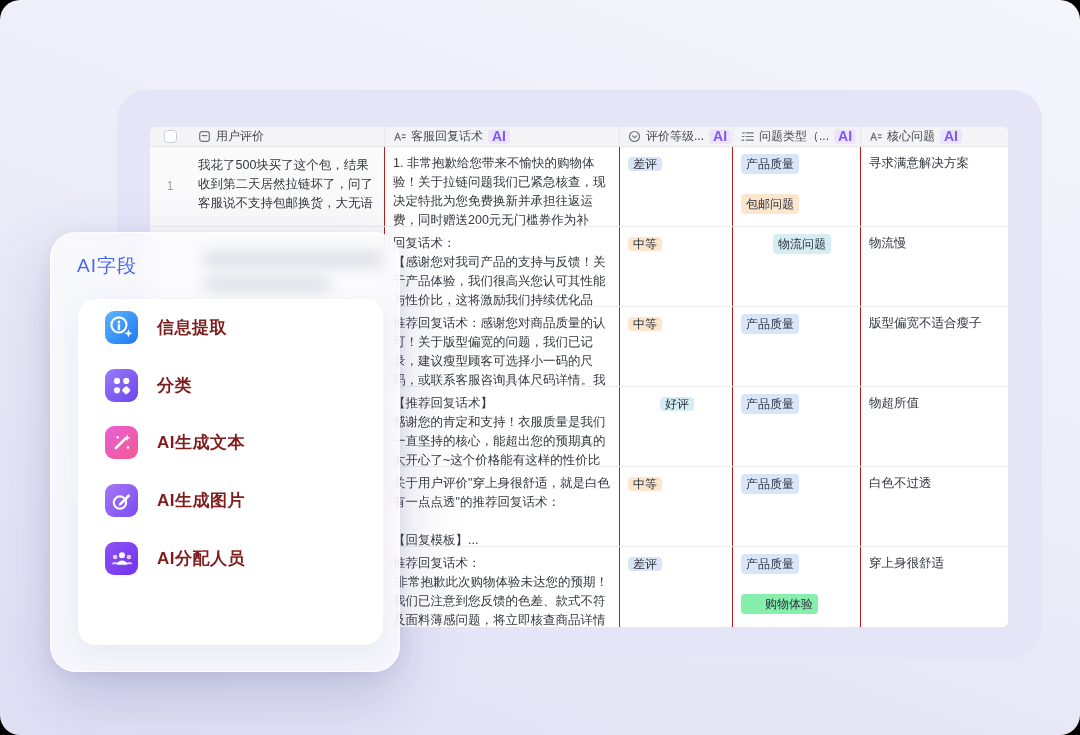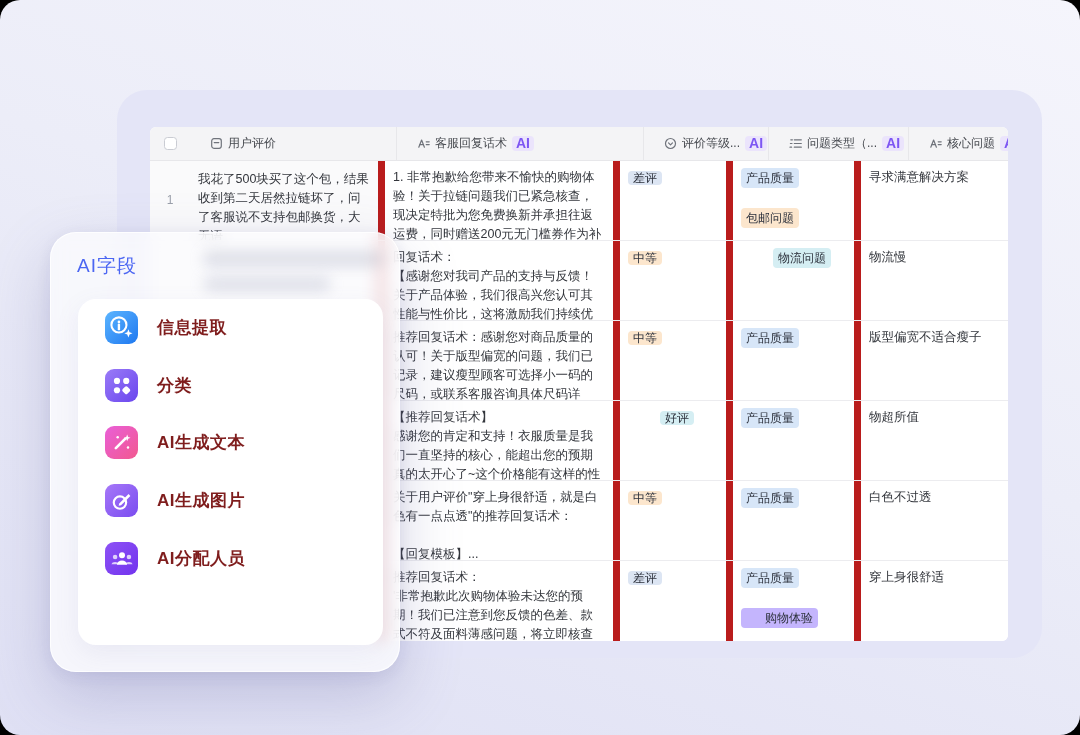--- a/index.html
+++ b/index.html
@@ -11,50 +11,50 @@
 
   
   .card { position:absolute; left:117px; top:90px; width:925px; height:568px;
     border-radius:30px; background:#e4e5f7; }
 
   
   .table { position:absolute; left:150px; top:127px; width:858px;
     border-radius:6px; overflow:hidden; background:#fff;
     color:#33363c; z-index:1; }
   .thead { display:grid; grid-template-columns:40px 195px 235px 113px 128px 147px;
-    height:34px; background:#f4f4f6; border-bottom:1px solid #e7e7ea;gap:12px; }
+    height:20px; background:#f4f4f6; border-bottom:1px solid #e7e7ea; }
   .th { display:flex; align-items:center; gap:5px; padding:0 8px;
     font-size:12px; color:#45484e; border-right:1px solid #e7e7ea;
     overflow:hidden; white-space:nowrap; }
   .th.c0 { justify-content:center; padding:0; border-right:none; }
   .th.c5 { border-right:none; }
   .th svg { flex:0 0 auto; }
   .cb { width:13px; height:13px; border:1.5px solid #caccd3; border-radius:3.5px; background:#fff; }
   .ai-badge { background:#ebe4fc; color:#7d56f3; font-size:14px; font-weight:600;
     line-height:15px; padding:0 4px; border-radius:4px; flex:0 0 auto; }
   .ml-auto { margin-left:auto; }
 
   .trow { display:grid; grid-template-columns:40px 195px 235px 113px 128px 147px;
     height:80px; border-bottom:1px solid #ececef; background:#fff; }
   .trow:last-child { border-bottom:none; }
-  .td { padding:7px 8px; border-right:7px solid #b91c1c; overflow:hidden;
+  .td { padding:7px 8px; border-right:1px solid #b91c1c; overflow:hidden;
     font-size:12.5px; line-height:19px; }
   .td.num { display:flex; align-items:center; justify-content:center;
     color:#9ba0aa; font-size:12px; border-right:none; padding:0; background:#fafafb; }
   .td.review { background:#fafafb; padding-top:9px; }
   .td.reply { white-space:pre-line; }
   .td.core { border-right:none; }
   .tags { display:flex; flex-direction:column; gap:20px; align-items:flex-start; }
   .tag { padding:0 5px; height:20px; line-height:20px; border-radius:4px;
     font-size:12px; color:#2c313c; white-space:nowrap; }
   .tag-blue    { background:#dce5f3; }
   .tag-peach   { background:#fce6cd; }
   .tag-cyan    { background:#d5eef3;margin-left:32px; }
   .tag-skyblue { background:#d7e6f8; }
-  .tag-yellow  { background:#c4b5fd;padding-left:24px; }
+  .tag-yellow  { background:#86efac;padding-left:24px; }
 
   
   .panel { position:absolute; left:50px; top:232px; width:350px; height:440px;
     border-radius:26px; background:rgba(251,251,254,0.78);
     border:1px solid rgba(255,255,255,0.9);
     box-shadow:0 24px 60px rgba(99,102,160,0.28), 0 4px 16px rgba(99,102,160,0.12);
     backdrop-filter:blur(8px); z-index:5; }
   .panel-title { position:absolute; left:26px; top:20px;
     font-size:19px; font-weight:400; color:#4b66f2; letter-spacing:1px; }
   .ghost { position:absolute; background:#a7abbd; opacity:0.35;

